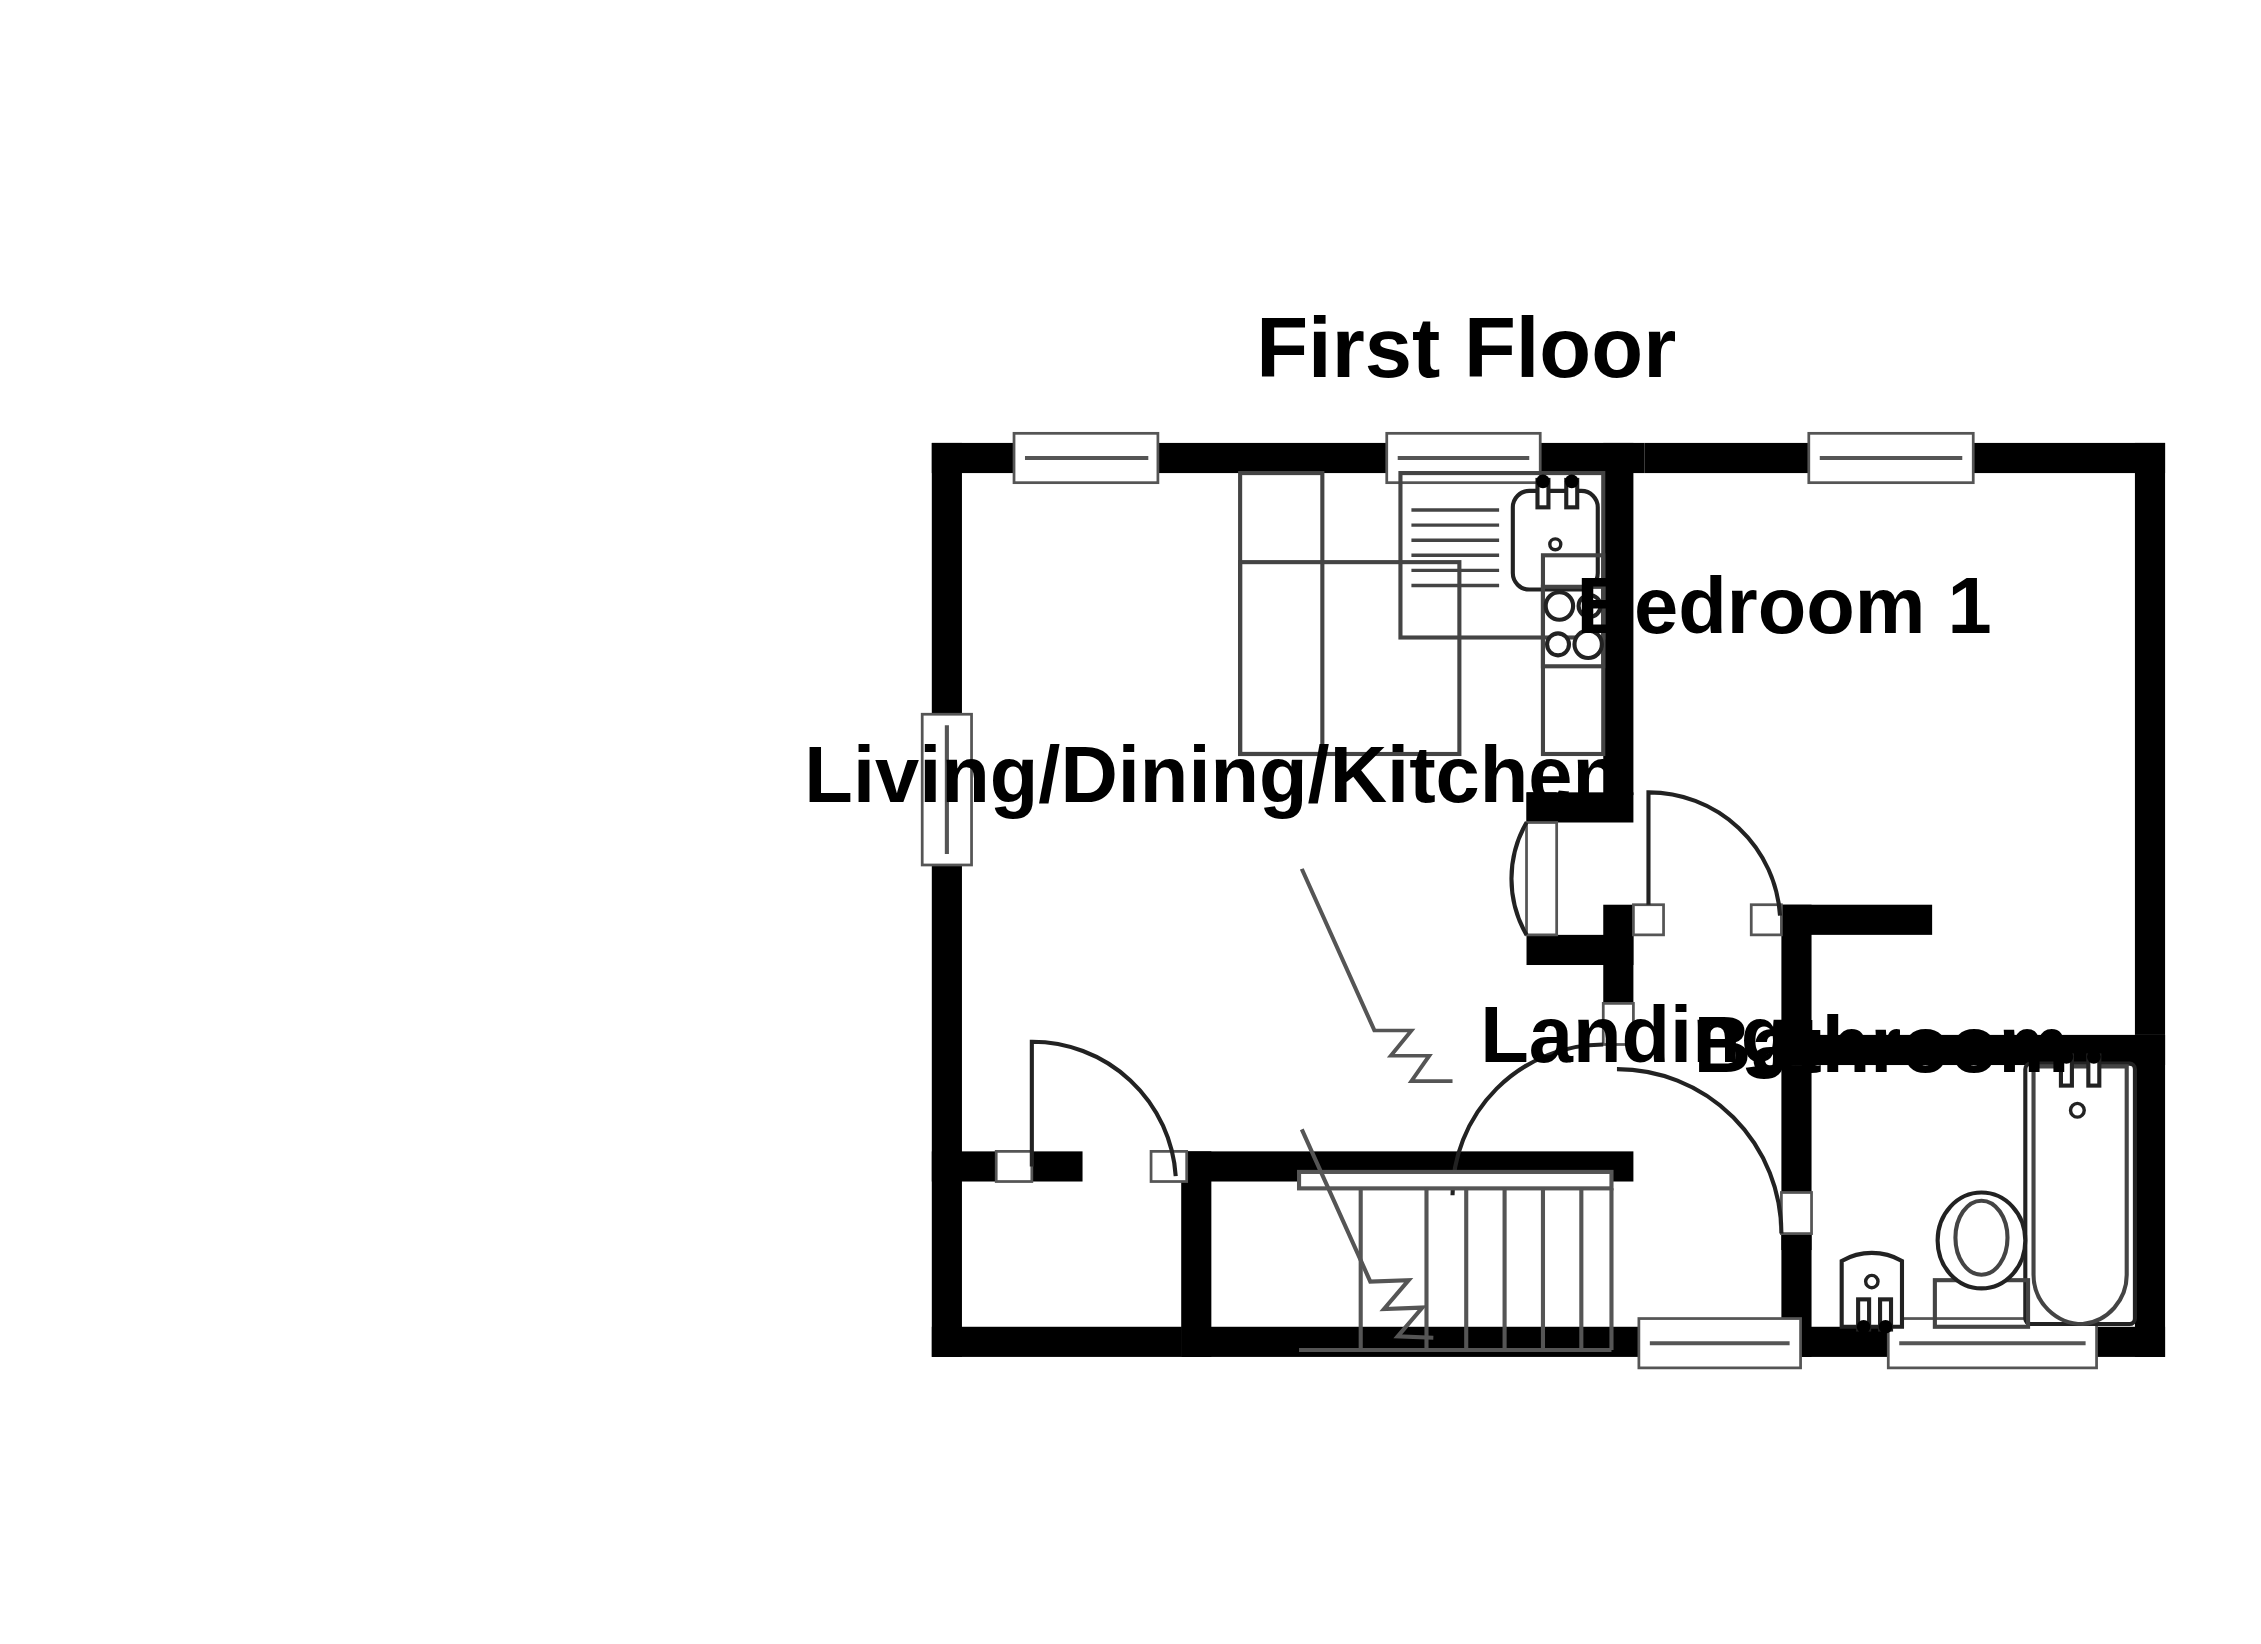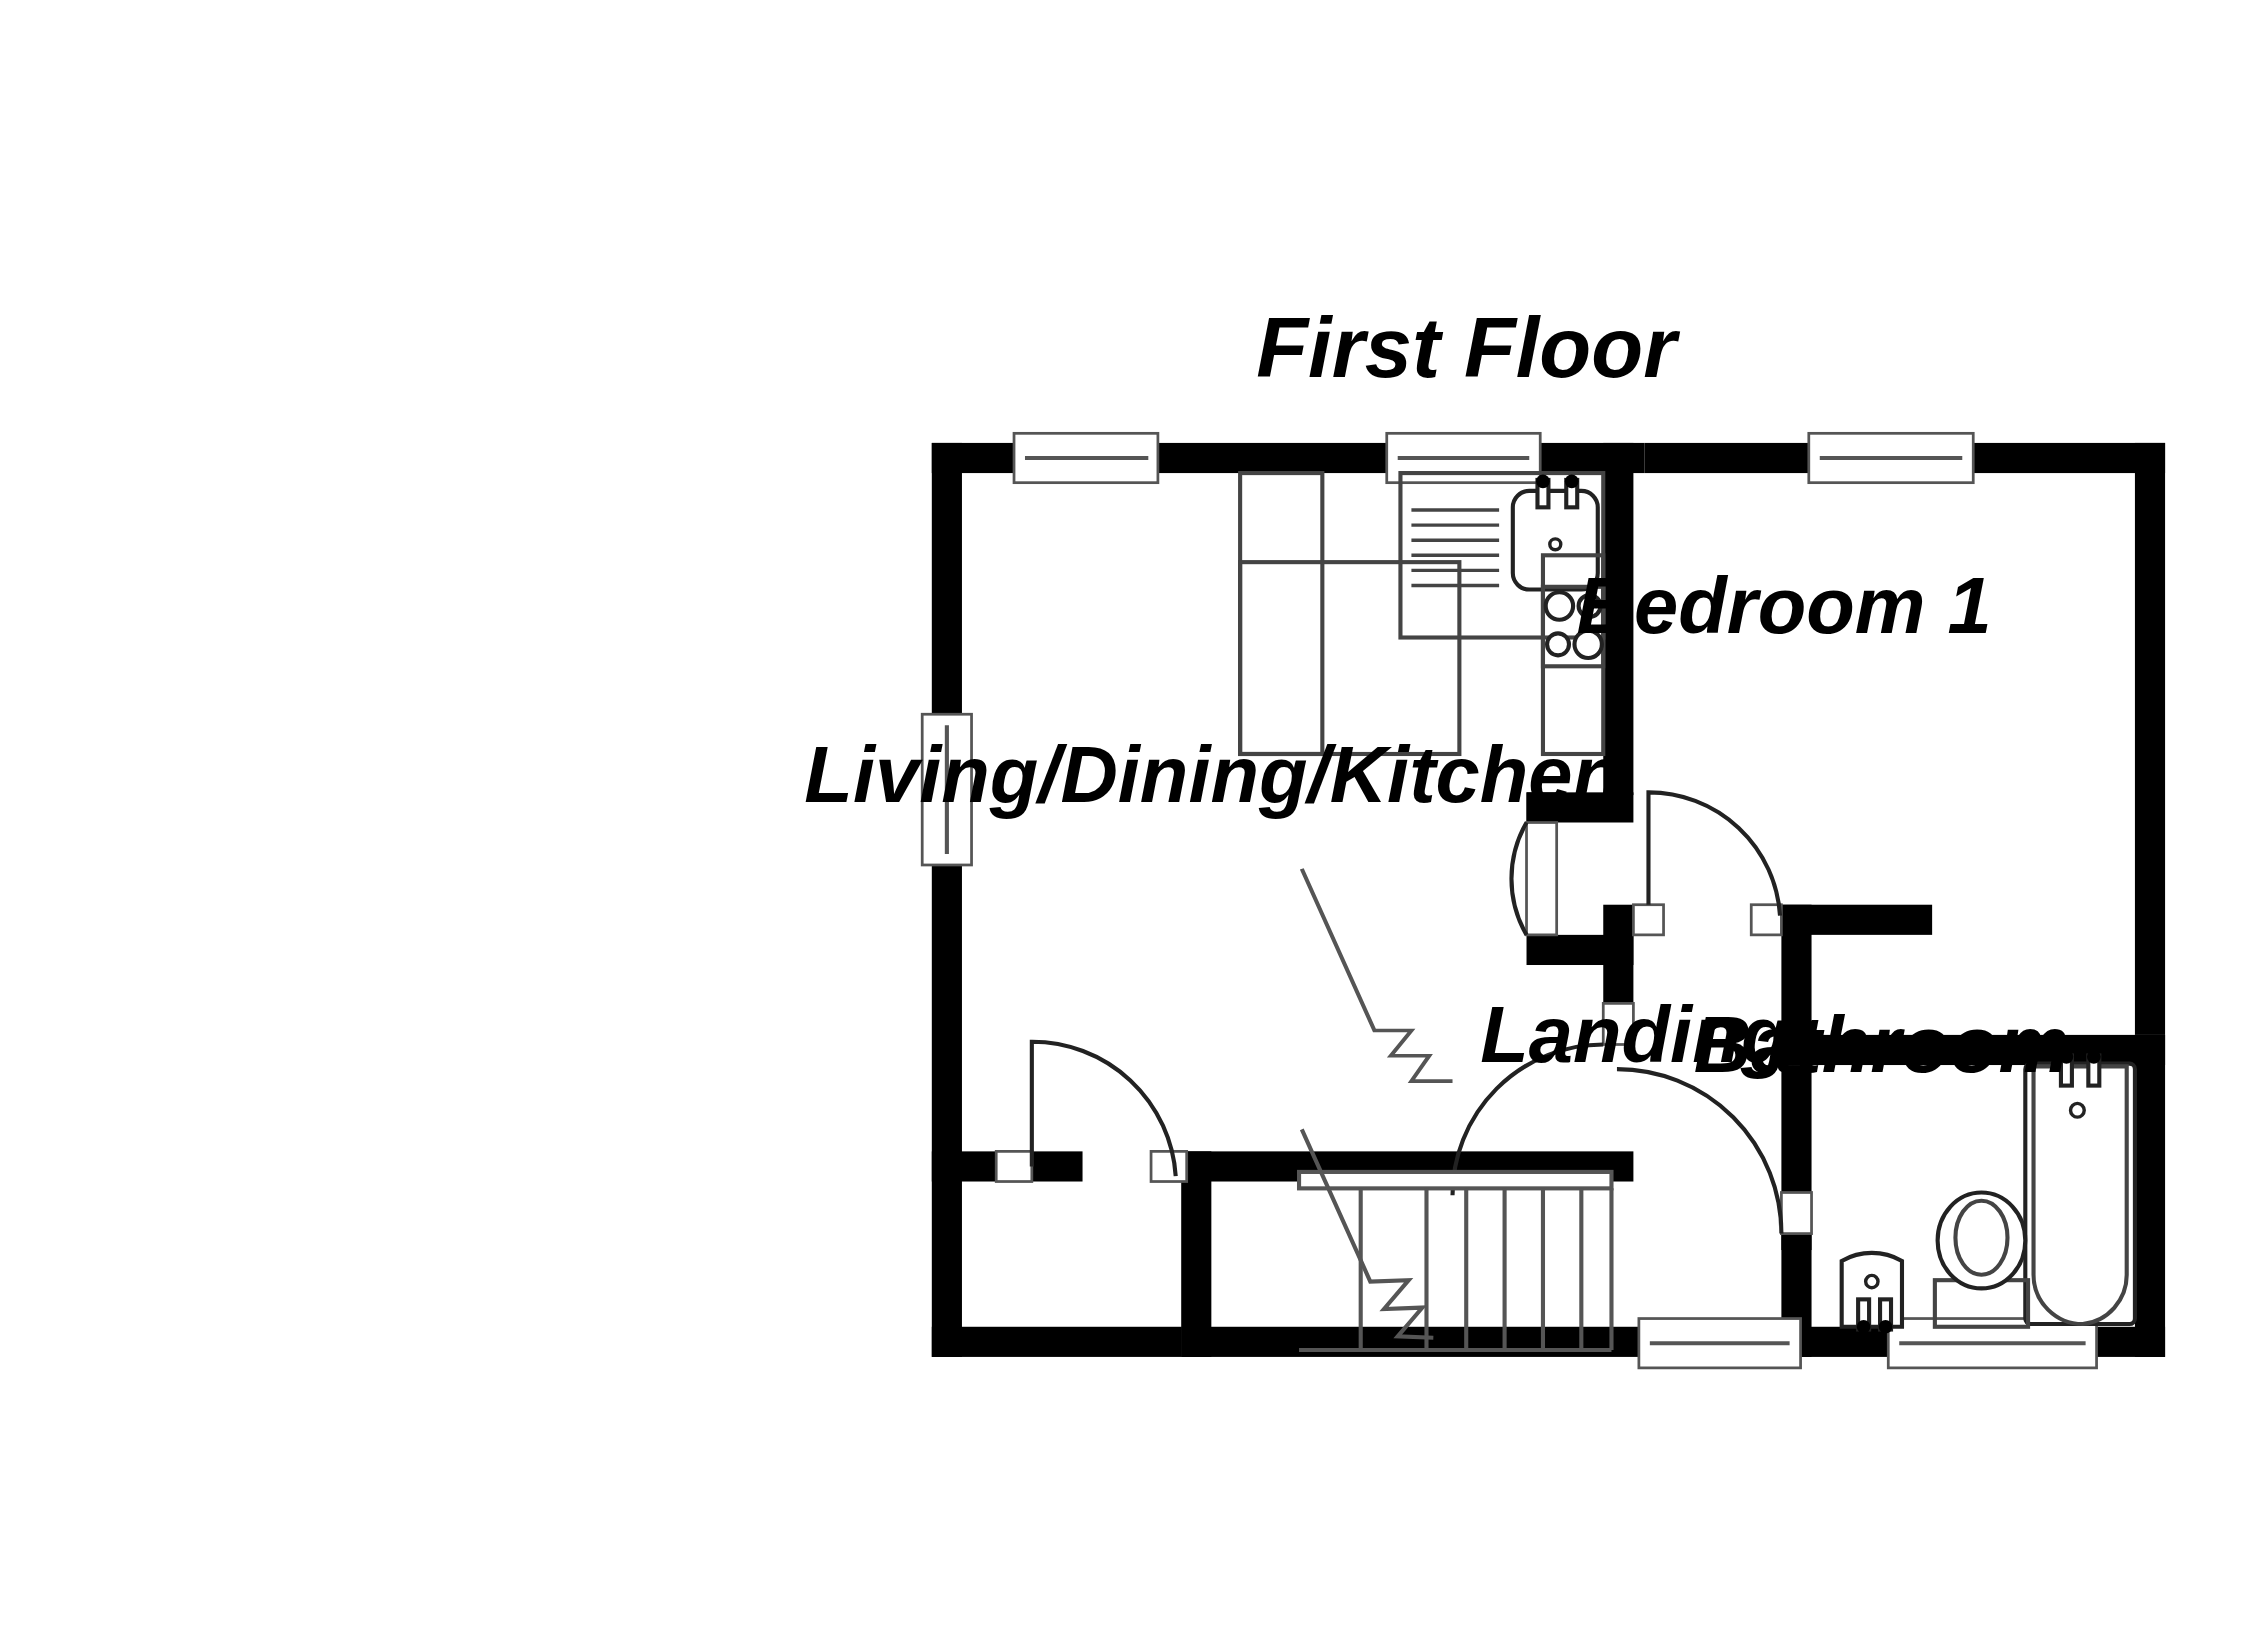--- a/index.html
+++ b/index.html
@@ -12,21 +12,20 @@
     height: 1645px;
     position: relative;
     font-family: "Liberation Sans", sans-serif;
     overflow: hidden;
   }
   #floorplan-root {
     position: absolute;
     left: 0; top: 0;
     width: 2261px;
     height: 1617px;
-    font-style: italic;
   }
   svg#plan {
     display: block;
     width: 2261px;
     height: 1645px;
   }
   .floor-title {
     font-family: "Liberation Sans", sans-serif;
     font-weight: bold;
     font-size: 62px;

